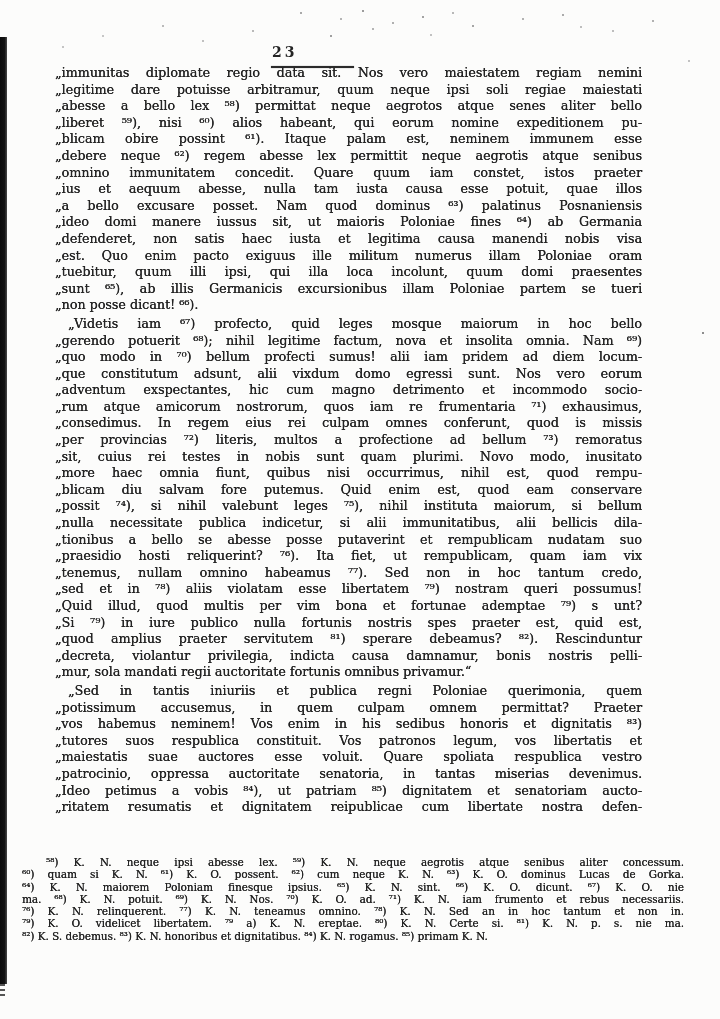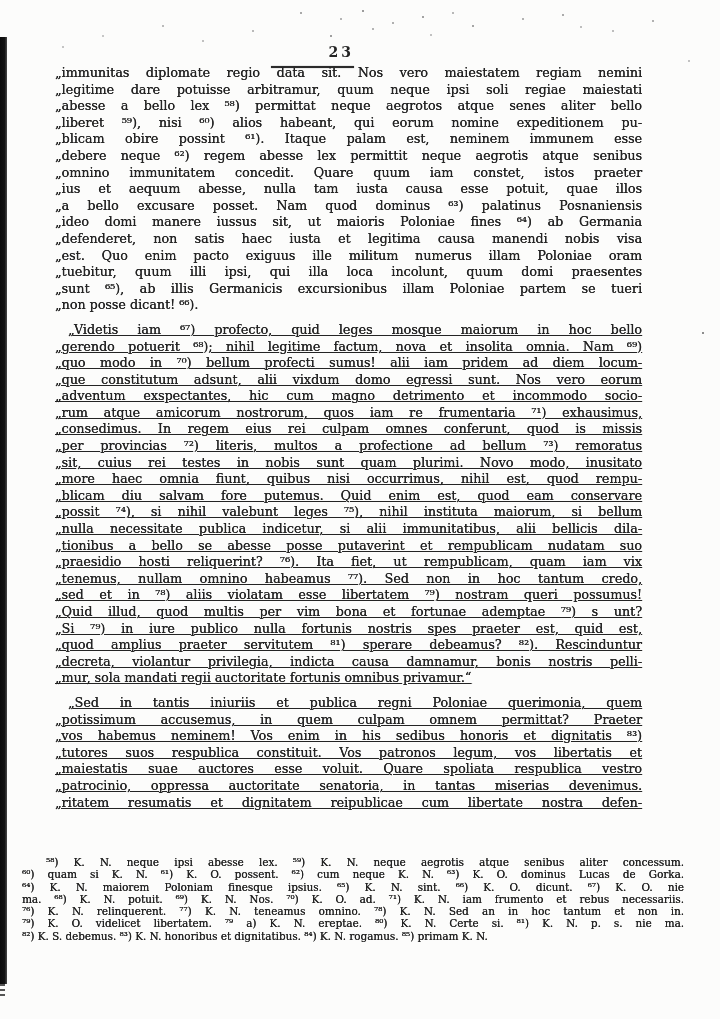--- a/index.html
+++ b/index.html
@@ -41,42 +41,42 @@
       472px 25px 0 #a5a5a5, 522px 18px 0 #b2b2b2, 562px 14px 0 #ababab,
       612px 30px 0 #bdbdbd, 330px 35px 0 #9f9f9f, 372px 28px 0 #b4b4b4,
       252px 30px 0 #b9b9b9, 202px 40px 0 #c0c0c0, 652px 20px 0 #b1b1b1,
       688px 60px 0 #c2c2c2, 702px 332px 0 #8d8d8d, 62px 46px 0 #c4c4c4,
       162px 25px 0 #bababa, 102px 35px 0 #c6c6c6, 430px 34px 0 #c1c1c1,
       580px 26px 0 #bebebe;
   }
   .pagenum{
     position:absolute;
     top:44px; left:272px; width:82px;
-    text-align:right;
+    text-align:left;
     font-size:14px;
     font-weight:bold;
     letter-spacing:3px;
   }
   .pagenum-rule{
     position:absolute;
     top:66px; left:271px;
     width:83px; height:2px;
     background:#2b2b2b;
     box-shadow:0 0 1px #555;
   }
   .body-text{
     position:absolute;
     left:55px; top:65px;
     width:587px;
     font-size:12.7px;
     line-height:16.6px;
     text-shadow:0.2px 0 0 currentColor;
   }
   .para{margin:0;}
-  .para + .para{margin-top:8px;text-decoration:underline;}
+  .para + .para{margin-top:2px;}
   .line{
     text-align:justify;
     text-align-last:justify;
   }
   .line.flush{text-align-last:left;}
   .line.indent{text-indent:13px;}
   .footnotes{
     position:absolute;
     left:22px; top:856px;
     width:662px;
@@ -140,20 +140,21 @@
         <div class="line">„decreta, violantur privilegia, indicta causa damnamur, bonis nostris pelli-</div>
         <div class="line flush">„mur, sola mandati regii auctoritate fortunis omnibus privamur.“</div>
       </div>
       <div class="para">
         <div class="line indent">„Sed in tantis iniuriis et publica regni Poloniae querimonia, quem</div>
         <div class="line">„potissimum accusemus, in quem culpam omnem permittat?  Praeter</div>
         <div class="line">„vos habemus neminem!  Vos enim in his sedibus honoris et dignitatis ⁸³)</div>
         <div class="line">„tutores suos respublica constituit.  Vos patronos legum, vos libertatis et</div>
         <div class="line">„maiestatis suae auctores esse voluit.  Quare spoliata respublica vestro</div>
         <div class="line">„patrocinio, oppressa auctoritate senatoria, in tantas miserias devenimus.</div>
+        <div class="line">„Ideo petimus a vobis ⁸⁴), ut patriam ⁸⁵) dignitatem et senatoriam aucto-</div>
         <div class="line">„ritatem resumatis et dignitatem reipublicae cum libertate nostra defen-</div>
       </div>
     </main>
 
   <section class="footnotes" id="footnotes">
       <div class="line indent">⁵⁸) K. N. neque ipsi abesse lex.  ⁵⁹) K. N. neque aegrotis atque senibus aliter concessum.</div>
       <div class="line">⁶⁰) quam si K. N.  ⁶¹) K. O. possent.  ⁶²) cum neque K. N.  ⁶³) K. O. dominus Lucas de Gorka.</div>
       <div class="line">⁶⁴) K. N. maiorem Poloniam finesque ipsius.  ⁶⁵) K. N. sint.  ⁶⁶) K. O. dicunt.  ⁶⁷) K. O. nie</div>
       <div class="line">ma.  ⁶⁸) K. N. potuit.  ⁶⁹) K. N. Nos.  ⁷⁰) K. O. ad.  ⁷¹) K. N. iam frumento et rebus necessariis.</div>
       <div class="line">⁷⁶) K. N. relinquerent.  ⁷⁷) K. N. teneamus omnino.  ⁷⁸) K. N. Sed an in hoc tantum et non in.</div>

